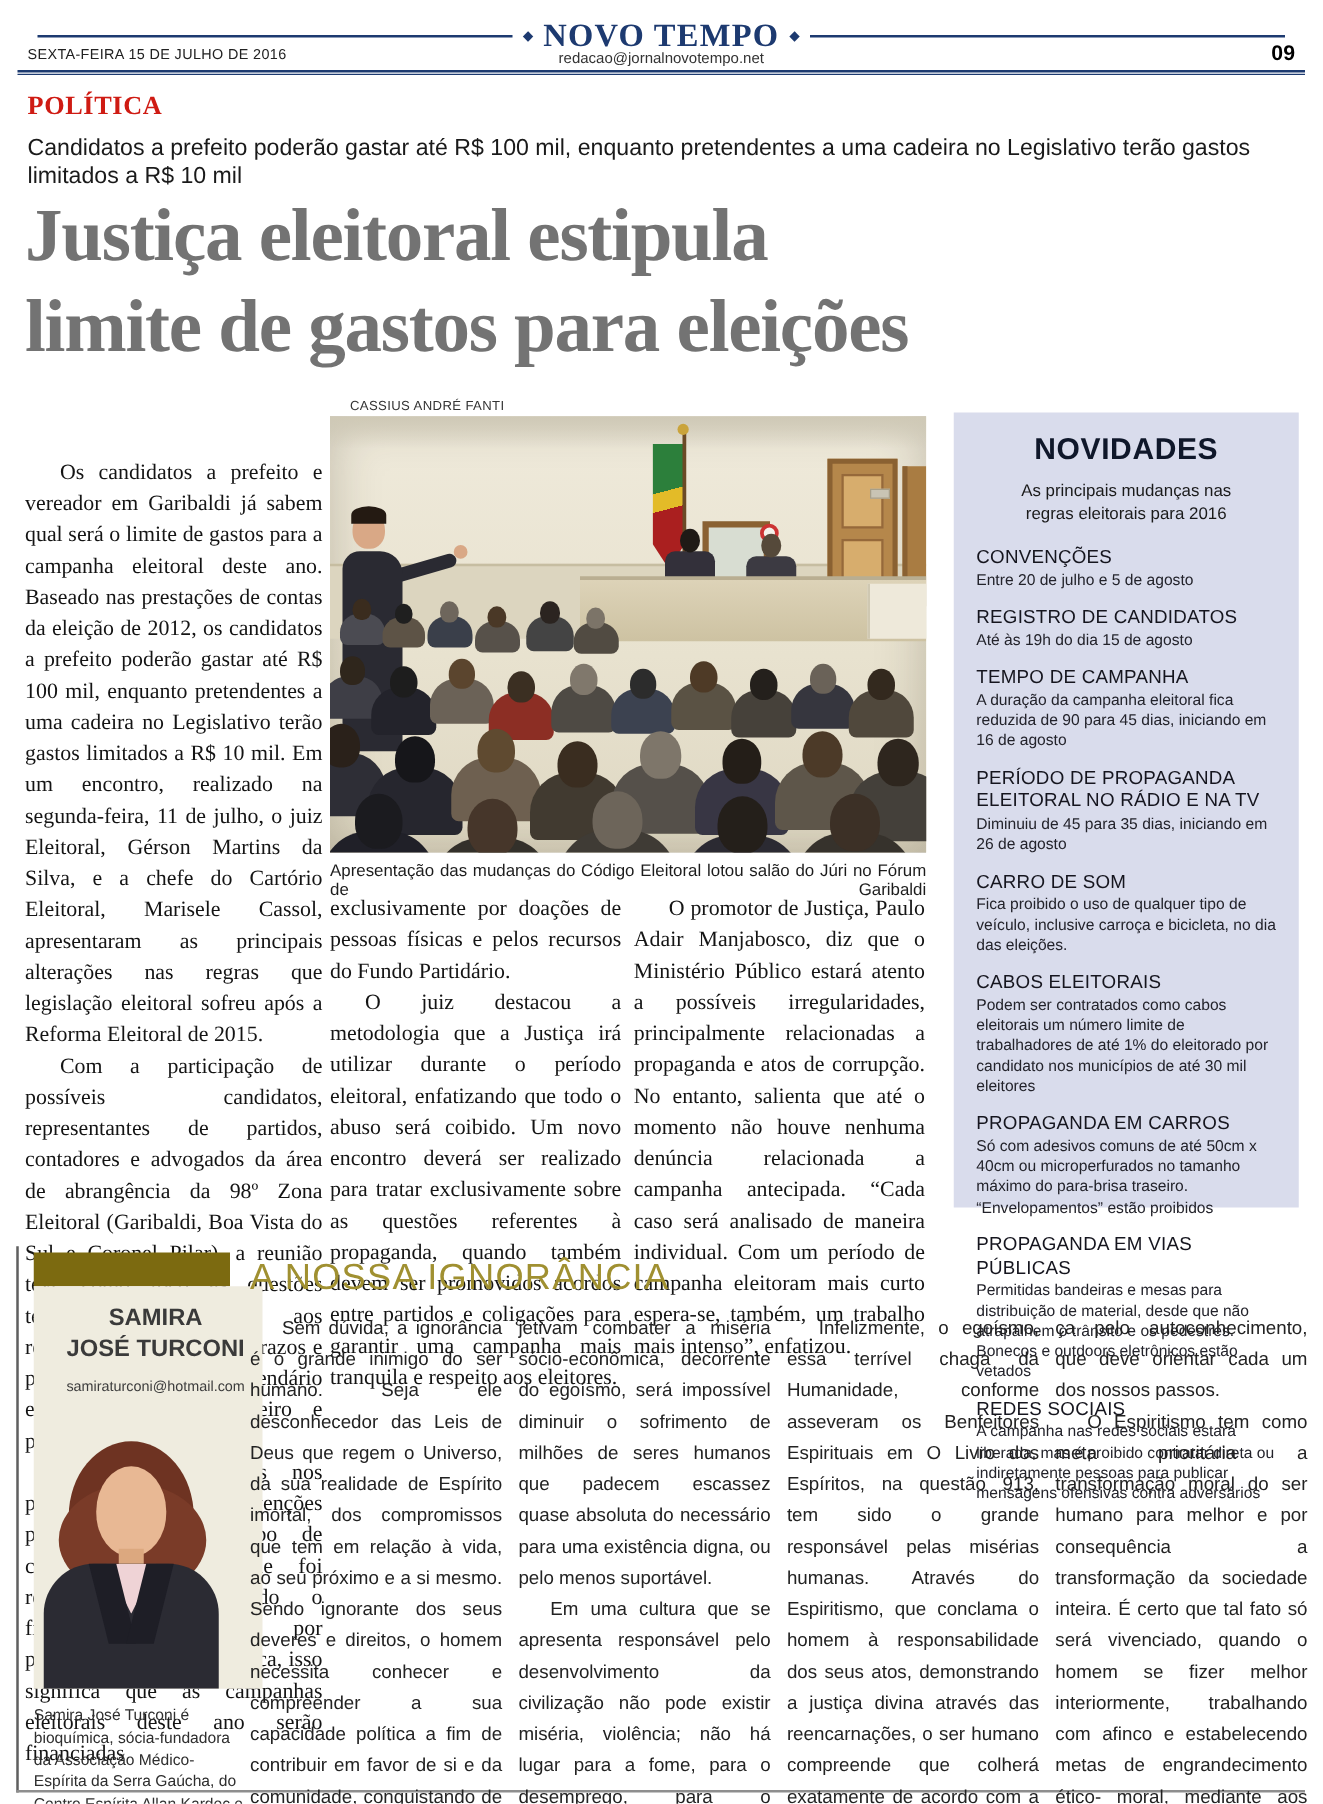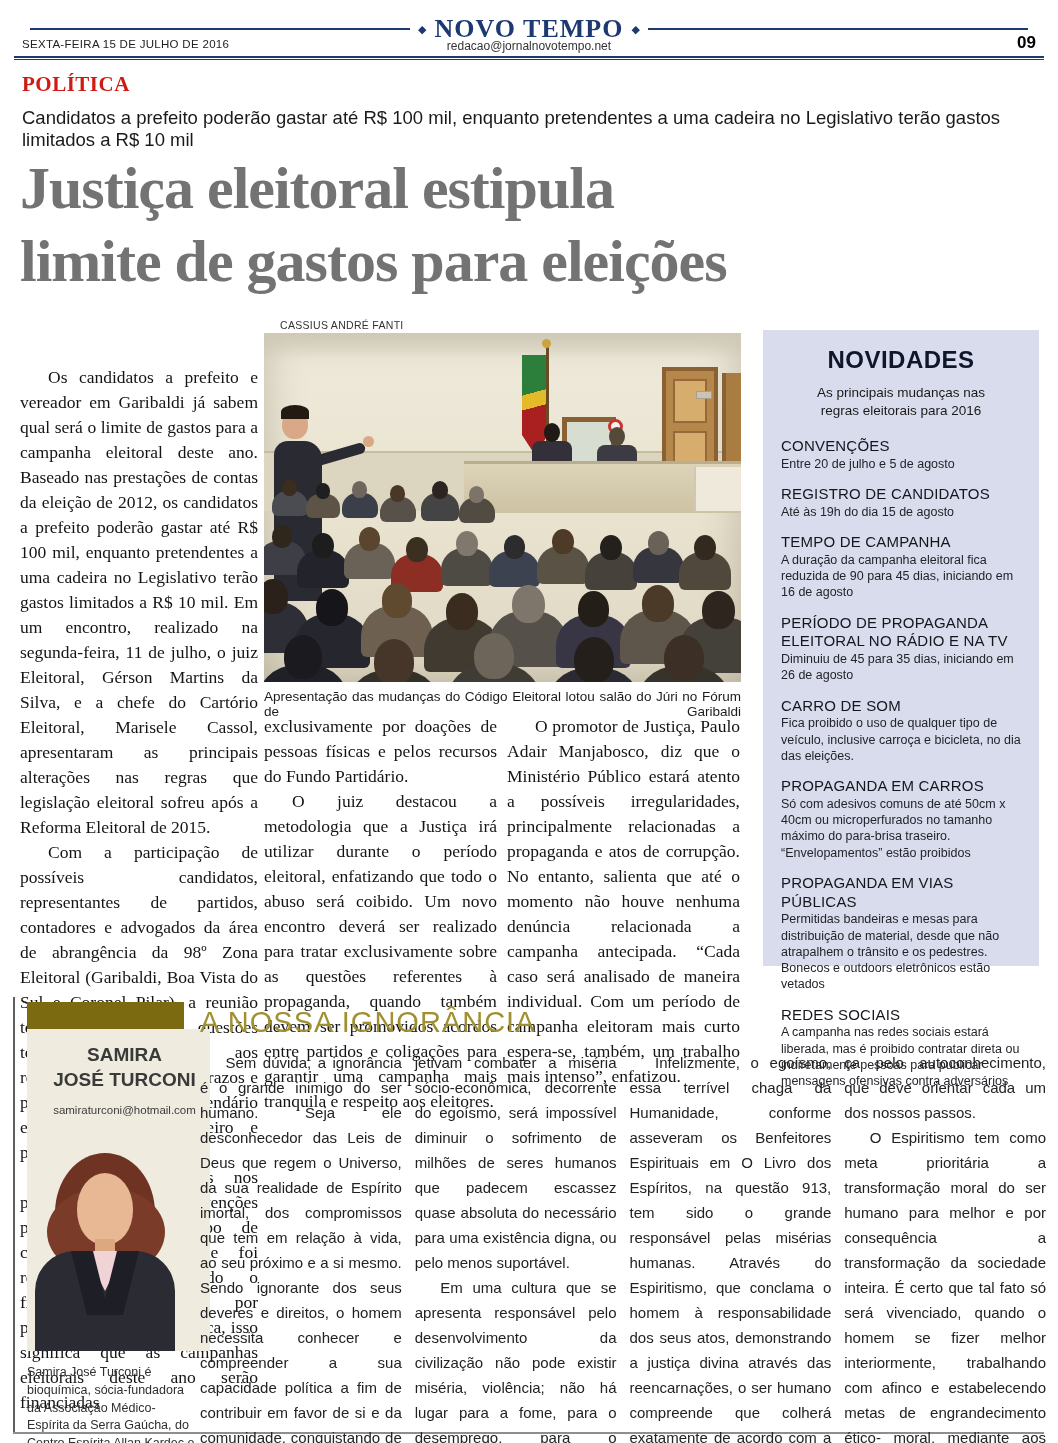--- a/index.html
+++ b/index.html
@@ -241,20 +241,24 @@
       </div>
       <div class="sb-item">
         <div class="sb-label">PERÍODO DE PROPAGANDA ELEITORAL NO RÁDIO E NA TV</div>
         <div class="sb-text">Diminuiu de 45 para 35 dias, iniciando em 26 de agosto</div>
       </div>
       <div class="sb-item">
         <div class="sb-label">CARRO DE SOM</div>
         <div class="sb-text">Fica proibido o uso de qualquer tipo de veículo, inclusive carroça e bicicleta, no dia das eleições.</div>
       </div>
       <div class="sb-item">
+        <div class="sb-label">CABOS ELEITORAIS</div>
+        <div class="sb-text">Podem ser contratados como cabos eleitorais um número limite de trabalhadores de até 1% do eleitorado por candidato nos municípios de até 30 mil eleitores</div>
+      </div>
+      <div class="sb-item">
         <div class="sb-label">PROPAGANDA EM CARROS</div>
         <div class="sb-text">Só com adesivos comuns de até 50cm x 40cm ou microperfurados no tamanho máximo do para-brisa traseiro. “Envelopamentos” estão proibidos</div>
       </div>
       <div class="sb-item">
         <div class="sb-label">PROPAGANDA EM VIAS PÚBLICAS</div>
         <div class="sb-text">Permitidas bandeiras e mesas para distribuição de material, desde que não atrapalhem o trânsito e os pedestres. Bonecos e outdoors eletrônicos estão vetados</div>
       </div>
       <div class="sb-item">
         <div class="sb-label">REDES SOCIAIS</div>
         <div class="sb-text">A campanha nas redes sociais estará liberada, mas é proibido contratar direta ou indiretamente pessoas para publicar mensagens ofensivas contra adversários</div>

